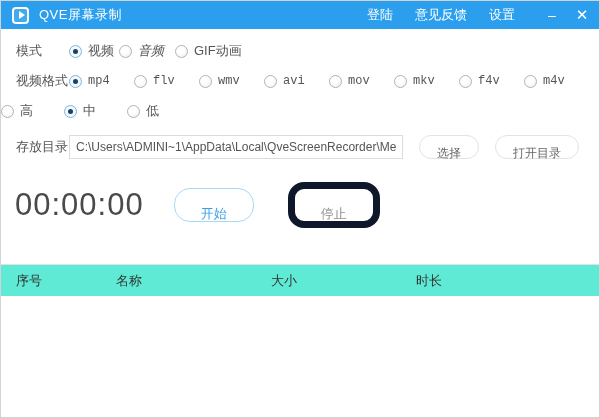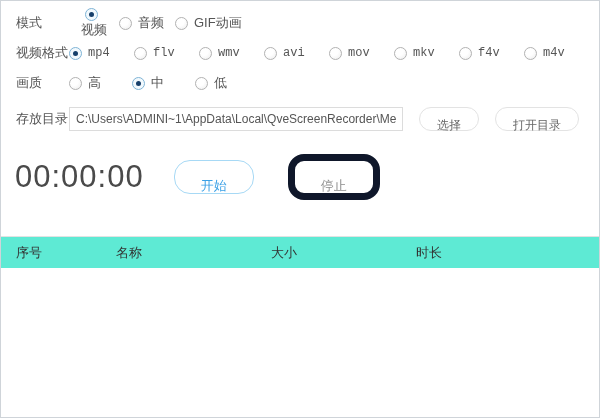--- a/index.html
+++ b/index.html
@@ -45,21 +45,21 @@
     background:radial-gradient(circle at 35% 30%, #ffffff 40%, #ececec 100%);
     position:relative; margin-right:6px;
   }
   .radio.checked { border-color:#7fb4d6; background:#f2f9fd; }
   .radio.checked::after {
     content:""; position:absolute; left:3px; top:3px; width:5px; height:5px;
     border-radius:50%; background:#17406b;
   }
   .opt-label { font-size:13px; color:#555; }
   .opt-label.mono { font-family:"Liberation Mono","DejaVu Sans Mono",monospace; font-size:12px; }
-  .opt-mode-1 { width:50px;flex-direction:column; } .opt-mode-2 { width:56px; }
+  .opt-mode-1 { width:50px; } .opt-mode-2 { width:56px;font-style:italic; }
   .opt-fmt { width:65px; }
   .opt-q { width:63px; }
   
   .form-row.dir { height:34px; margin-top:4px; }
   .dir-input {
     width:334px; height:24px; border:1px solid #dcdcdc; background:#ffffff;
     font-size:12px; color:#555; padding:0 6px; outline:none;
     font-family:"Liberation Sans","DejaVu Sans",sans-serif;
   }
   .pill-btn {
@@ -91,20 +91,32 @@
   .th.c-name  { width:155px; }
   .th.c-size  { width:145px;font-family:Liberation Serif, serif; }
   .th.c-duration { flex:1; }
   .table-body { background:#ffffff; height:96px; }
 </style>
 </head>
 <body>
 
 <div class="window">
 
+  <div class="titlebar">
+    <div class="app-icon">
+        <span class="tri"></span>
+      </div>
+    <div class="titlebar-title">QVE屏幕录制</div>
+    <div class="titlebar-spacer"></div>
+    <span class="tb-menu-item">登陆</span>
+    <span class="tb-menu-item">意见反馈</span>
+    <span class="tb-menu-item">设置</span>
+    <span class="win-btn">–</span>
+    <span class="win-btn close">✕</span>
+  </div>
 
   <div class="form-area">
 
     <div class="form-row">
       <div class="form-label">模式</div>
       <div class="row-options">
         <span class="option opt-mode-1">
           <span class="radio checked"></span>
           <span class="opt-label">视频</span>
         </span>
@@ -151,21 +163,20 @@
           <span class="opt-label mono">f4v</span>
         </span>
         <span class="option">
           <span class="radio"></span>
           <span class="opt-label mono">m4v</span>
         </span>
       </div>
     </div>
 
     <div class="form-row">
-      <div class="form-label">画质</div>
       <div class="row-options">
         <span class="option opt-q">
           <span class="radio"></span>
           <span class="opt-label">高</span>
         </span>
         <span class="option opt-q">
           <span class="radio checked"></span>
           <span class="opt-label">中</span>
         </span>
         <span class="option">

